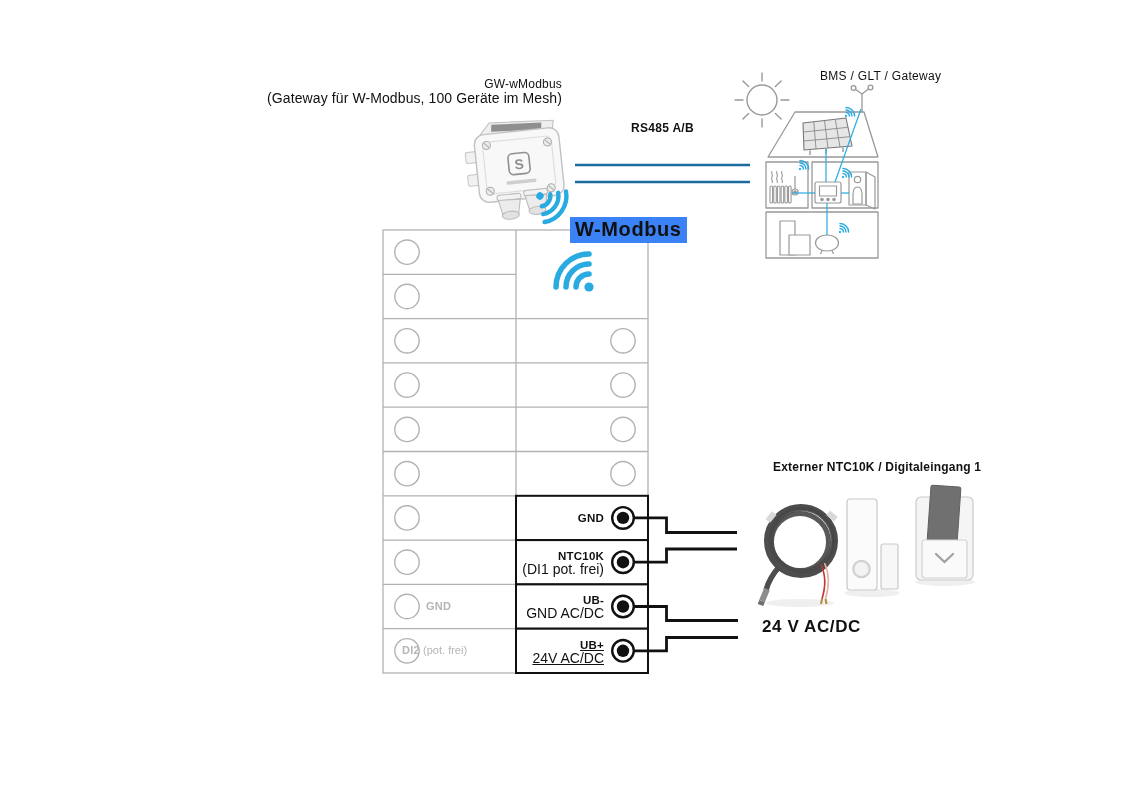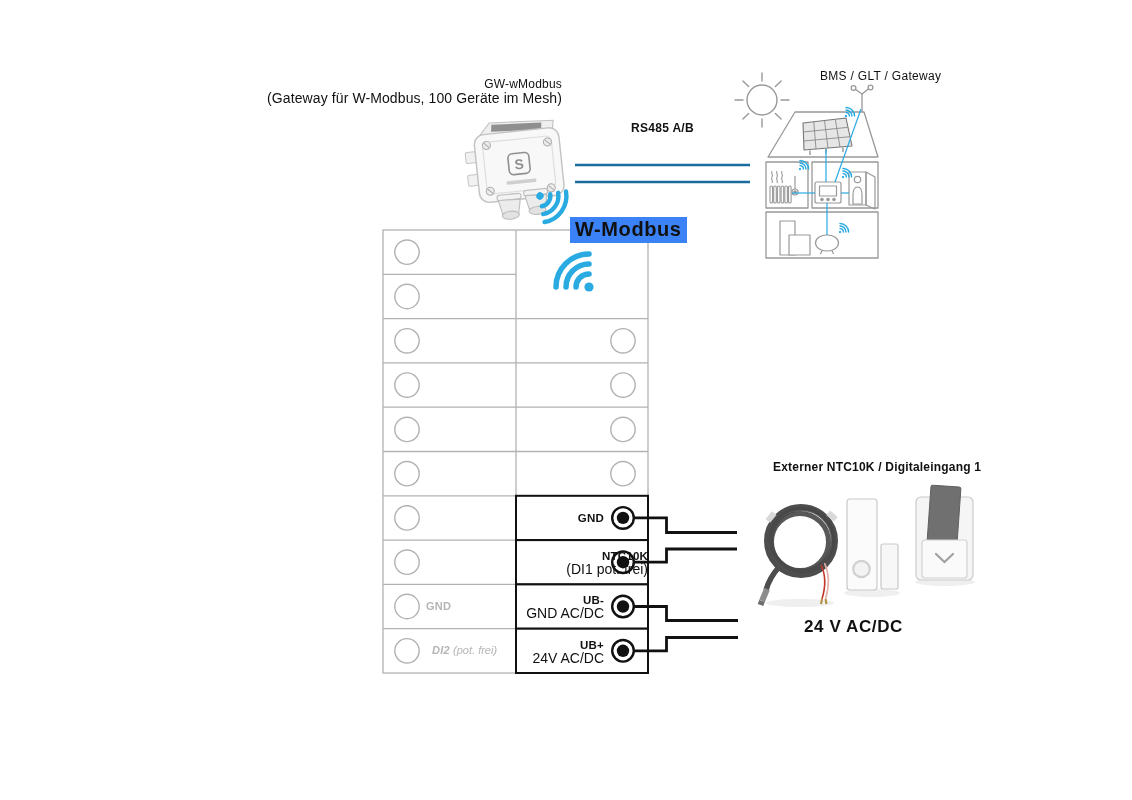--- a/index.html
+++ b/index.html
@@ -9,21 +9,21 @@
   }
   .canvas svg.layer{position:absolute;left:0;top:0;}
   .txt{position:absolute;white-space:nowrap;}
   .gw-head{left:250px;top:77px;width:312px;text-align:right;white-space:nowrap;}
   .gw-title{font-size:12px;font-weight:normal;line-height:14px;letter-spacing:.2px;}
   .gw-sub{font-size:14px;line-height:14px;letter-spacing:.1px;}
   .rs485{left:575px;top:121px;width:175px;text-align:center;font-size:12px;font-weight:bold;letter-spacing:.3px;}
   .bms{left:820px;top:69px;font-size:12px;font-weight:normal;letter-spacing:.3px;}
   .wmodbus{left:570px;top:217px;font-size:20px;font-weight:bold;letter-spacing:.6px;background:#3b82f6;padding:1px 5px 2px 5px;}
   .ext-title{left:764px;top:460px;font-size:12px;font-weight:bold;letter-spacing:.2px;margin-left:9px;}
-  .supply{left:762px;top:617px;font-size:17px;font-weight:bold;letter-spacing:.6px;margin-left:42px;}
+  .supply{left:762px;top:617px;font-size:17px;font-weight:bold;letter-spacing:.6px;}
   .t-cell{
     position:absolute;left:516px;width:88px;height:44px;padding-right:44px;
     display:flex;flex-direction:column;justify-content:center;align-items:flex-end;
     text-align:right;
   }
   .t-l1{font-weight:bold;font-size:11.5px;line-height:13px;letter-spacing:.2px;}
   .t-l2{font-size:14px;line-height:12px;}
   .gray-label{position:absolute;color:#b5b5b5;font-size:11px;line-height:13px;}
   .gray-label .gl-b{font-weight:bold;letter-spacing:.3px;}
 </style>
@@ -281,33 +281,33 @@
   <div class="txt bms">BMS / GLT / Gateway</div>
   <div class="txt wmodbus">W-Modbus</div>
 
   <div class="txt ext-title">Externer NTC10K / Digitaleingang 1</div>
   <div class="txt supply">24 V AC/DC</div>
 
   <div class="t-cell" style="top:496px;">
     <span class="t-l1">GND</span>
     <span class="t-l2"></span>
   </div>
-  <div class="t-cell" style="top:540px;margin-left:44px;">
+  <div class="t-cell" style="top:540px;">
     <span class="t-l1">NTC10K</span>
     <span class="t-l2">(DI1 pot. frei)</span>
   </div>
   <div class="t-cell" style="top:584px;align-items:flex-end;">
     <span class="t-l1">UB-</span>
     <span class="t-l2">GND AC/DC</span>
   </div>
-  <div class="t-cell" style="top:629px;">
+  <div class="t-cell" style="top:629px;text-decoration:underline;">
     <span class="t-l1">UB+</span>
     <span class="t-l2">24V AC/DC</span>
   </div>
 
   <div class="txt gray-label" style="left:426px;top:600px;">
     <span class="gl-b">GND</span><span></span>
   </div>
-  <div class="txt gray-label" style="left:432px;top:644px;font-style:italic;">
+  <div class="txt gray-label" style="left:402px;top:644px;">
     <span class="gl-b">DI2</span><span> (pot. frei)</span>
   </div>
 
 </div>
 
 </body></html>

